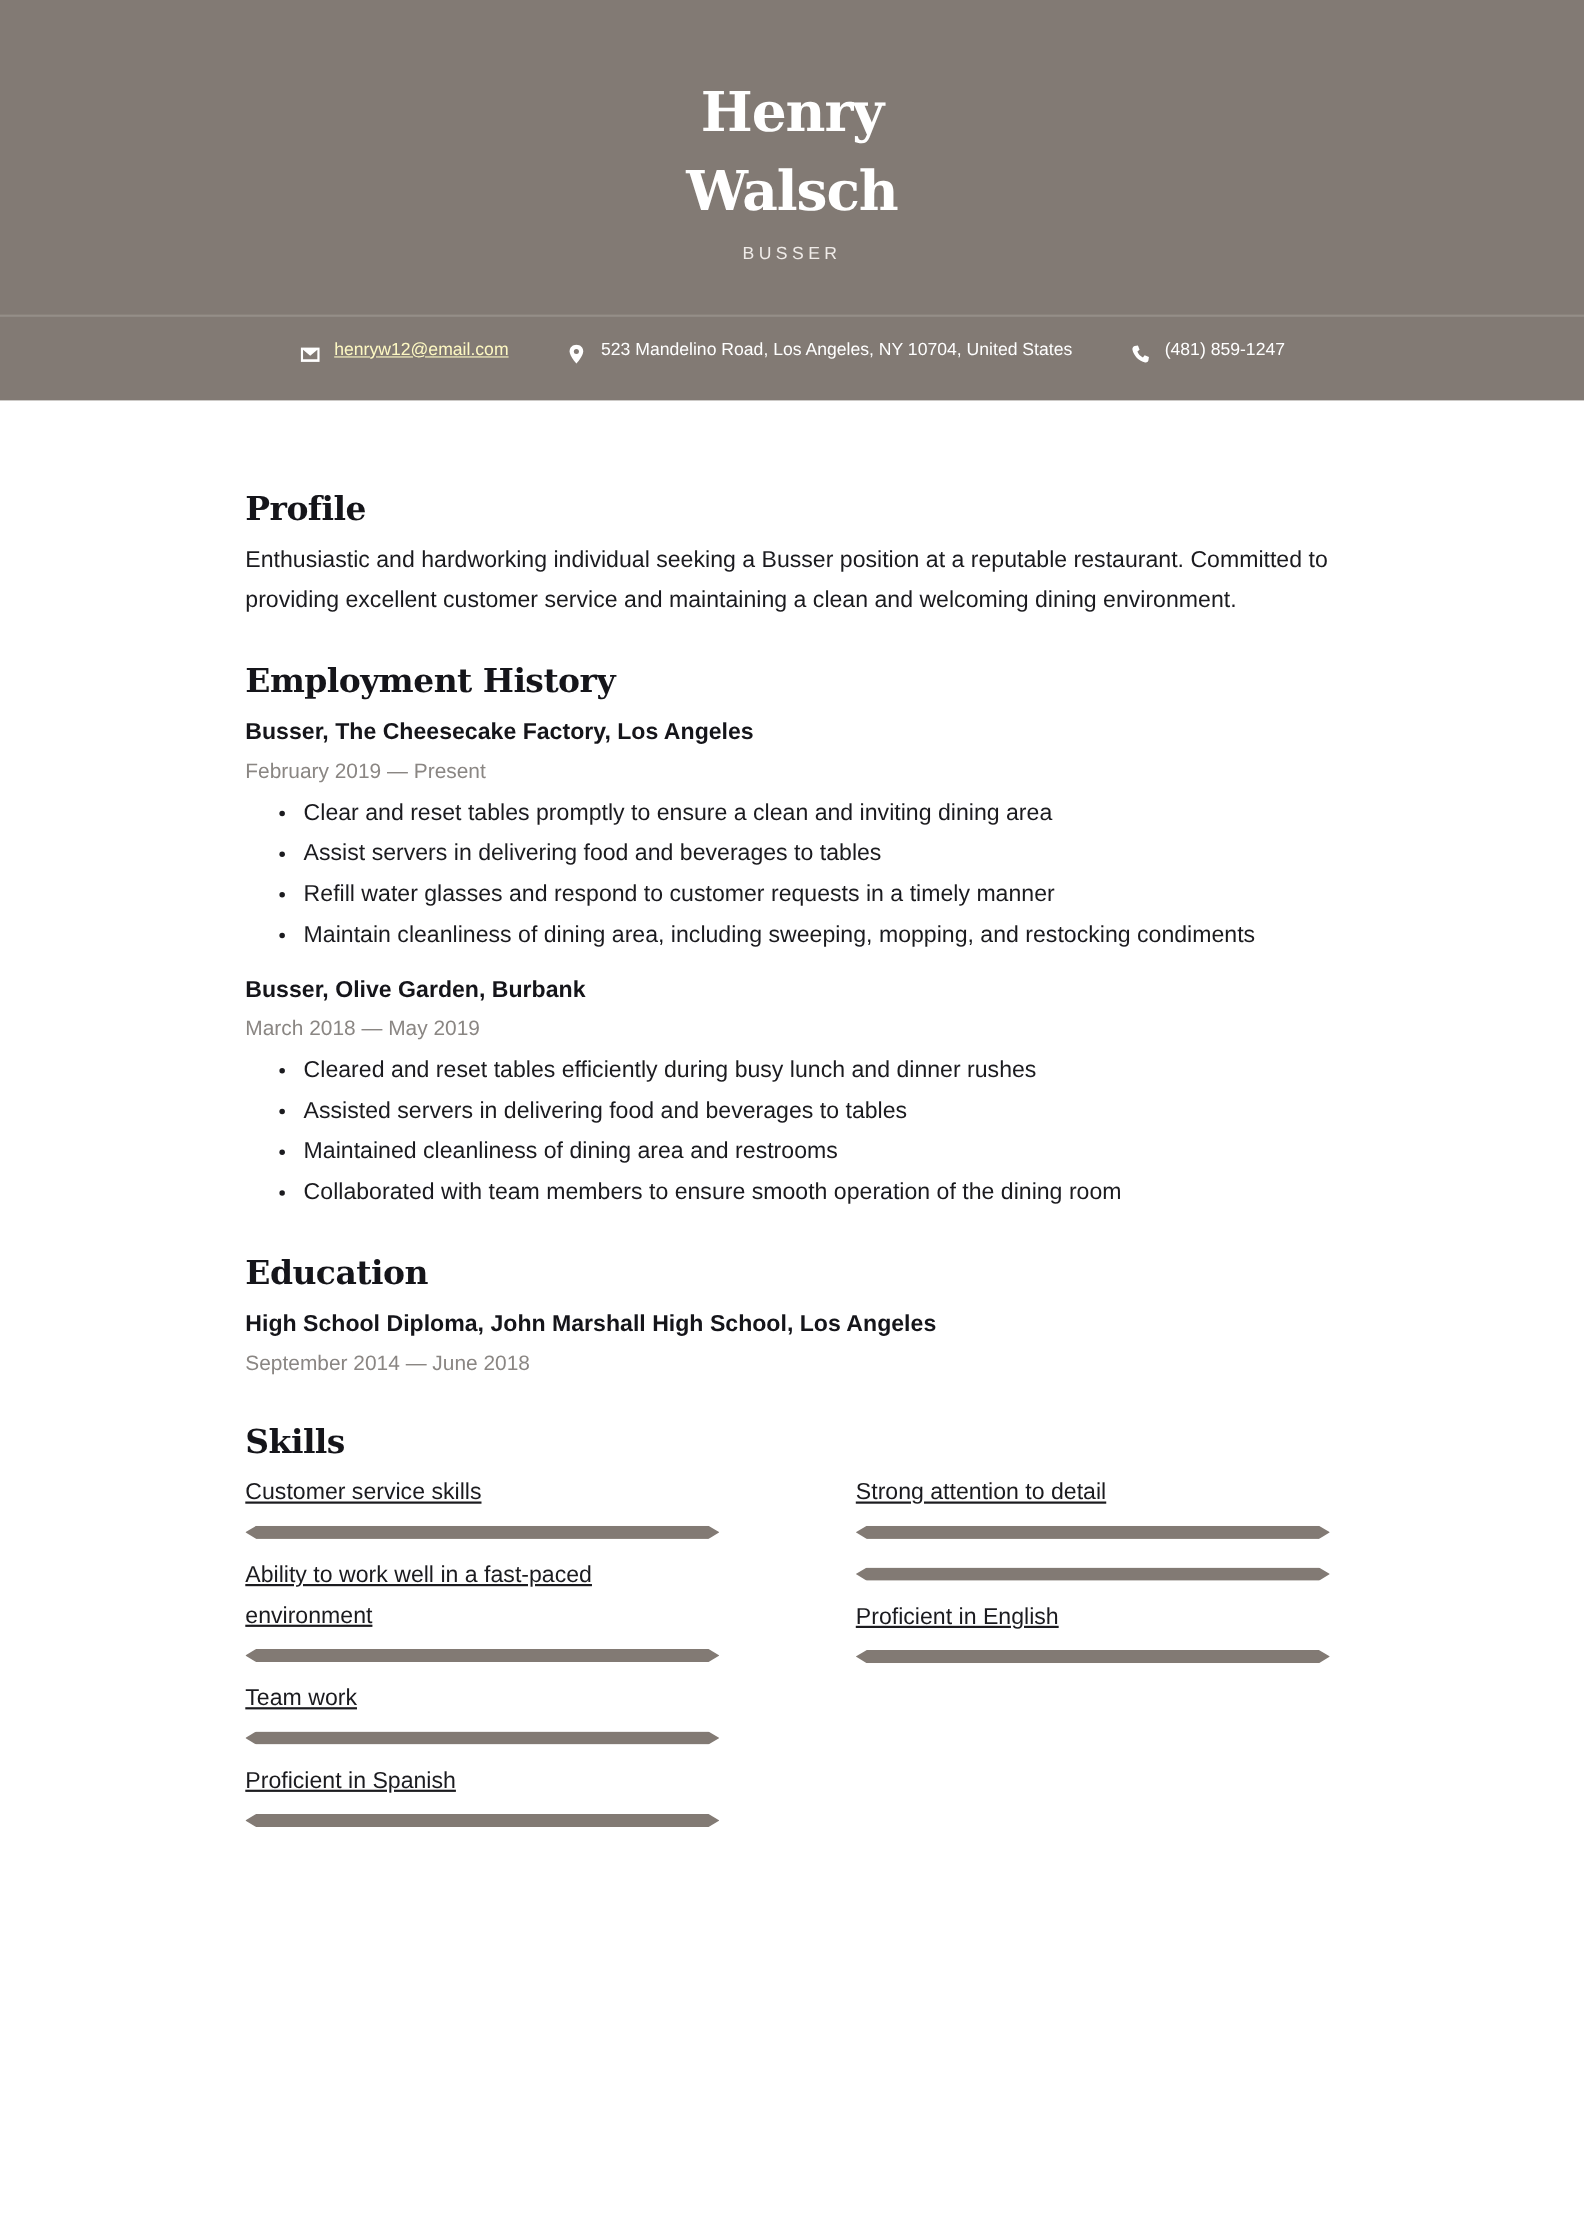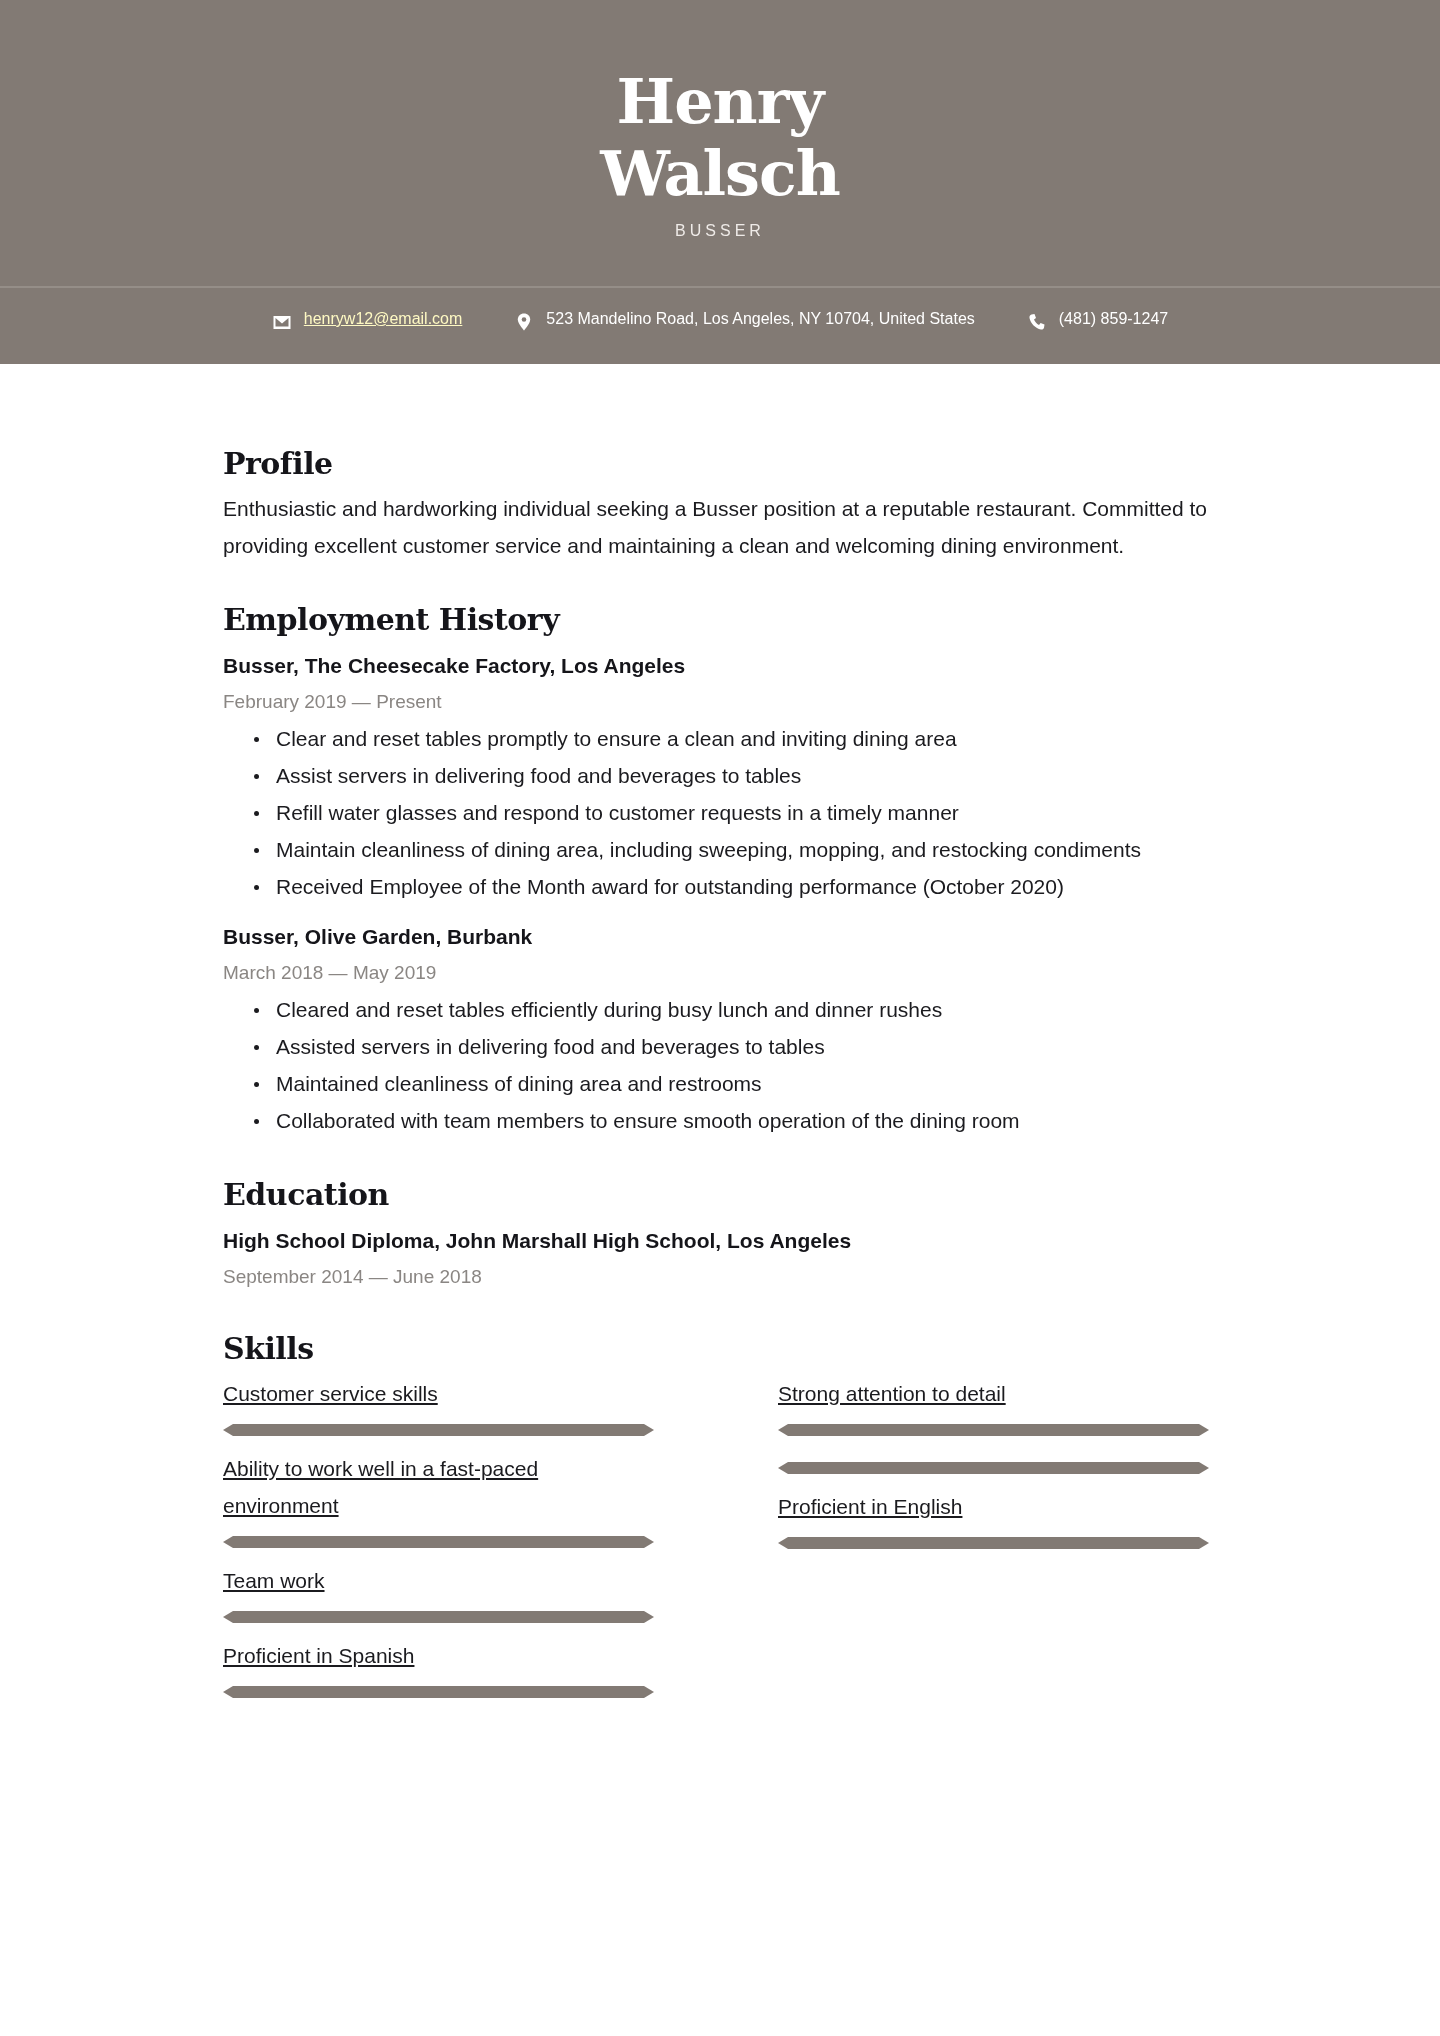--- a/index.html
+++ b/index.html
@@ -19,21 +19,21 @@
     .name-block {
       position: absolute;
       top: 66px;
       left: 0; right: 0;
       text-align: center;
     }
     .name-line {
       display: block;
       font-family: "DejaVu Serif", "Liberation Serif", serif;
       font-weight: bold;
-      font-size: 62px;
+      font-size: 50px;
       line-height: 72px;
       letter-spacing: -1px;
       color: #ffffff;
     }
     .job-title {
       display: block;
       margin-top: 12px;
       font-size: 16px;
       letter-spacing: 4px;
       color: #efebe8;
@@ -203,21 +203,20 @@
     <h2 class="section-title">Employment History</h2>
 
     <div class="entry">
       <div class="entry-title">Busser, The Cheesecake Factory, Los Angeles</div>
       <div class="entry-dates">February 2019 — Present</div>
       <ul class="bullets">
         <li>Clear and reset tables promptly to ensure a clean and inviting dining area</li>
         <li>Assist servers in delivering food and beverages to tables</li>
         <li>Refill water glasses and respond to customer requests in a timely manner</li>
         <li>Maintain cleanliness of dining area, including sweeping, mopping, and restocking condiments</li>
-        <li>Received Employee of the Month award for outstanding performance (October 2020)</li>
       </ul>
     </div>
 
     <div class="entry">
       <div class="entry-title">Busser, Olive Garden, Burbank</div>
       <div class="entry-dates">March 2018 — May 2019</div>
       <ul class="bullets">
         <li>Cleared and reset tables efficiently during busy lunch and dinner rushes</li>
         <li>Assisted servers in delivering food and beverages to tables</li>
         <li>Maintained cleanliness of dining area and restrooms</li>

